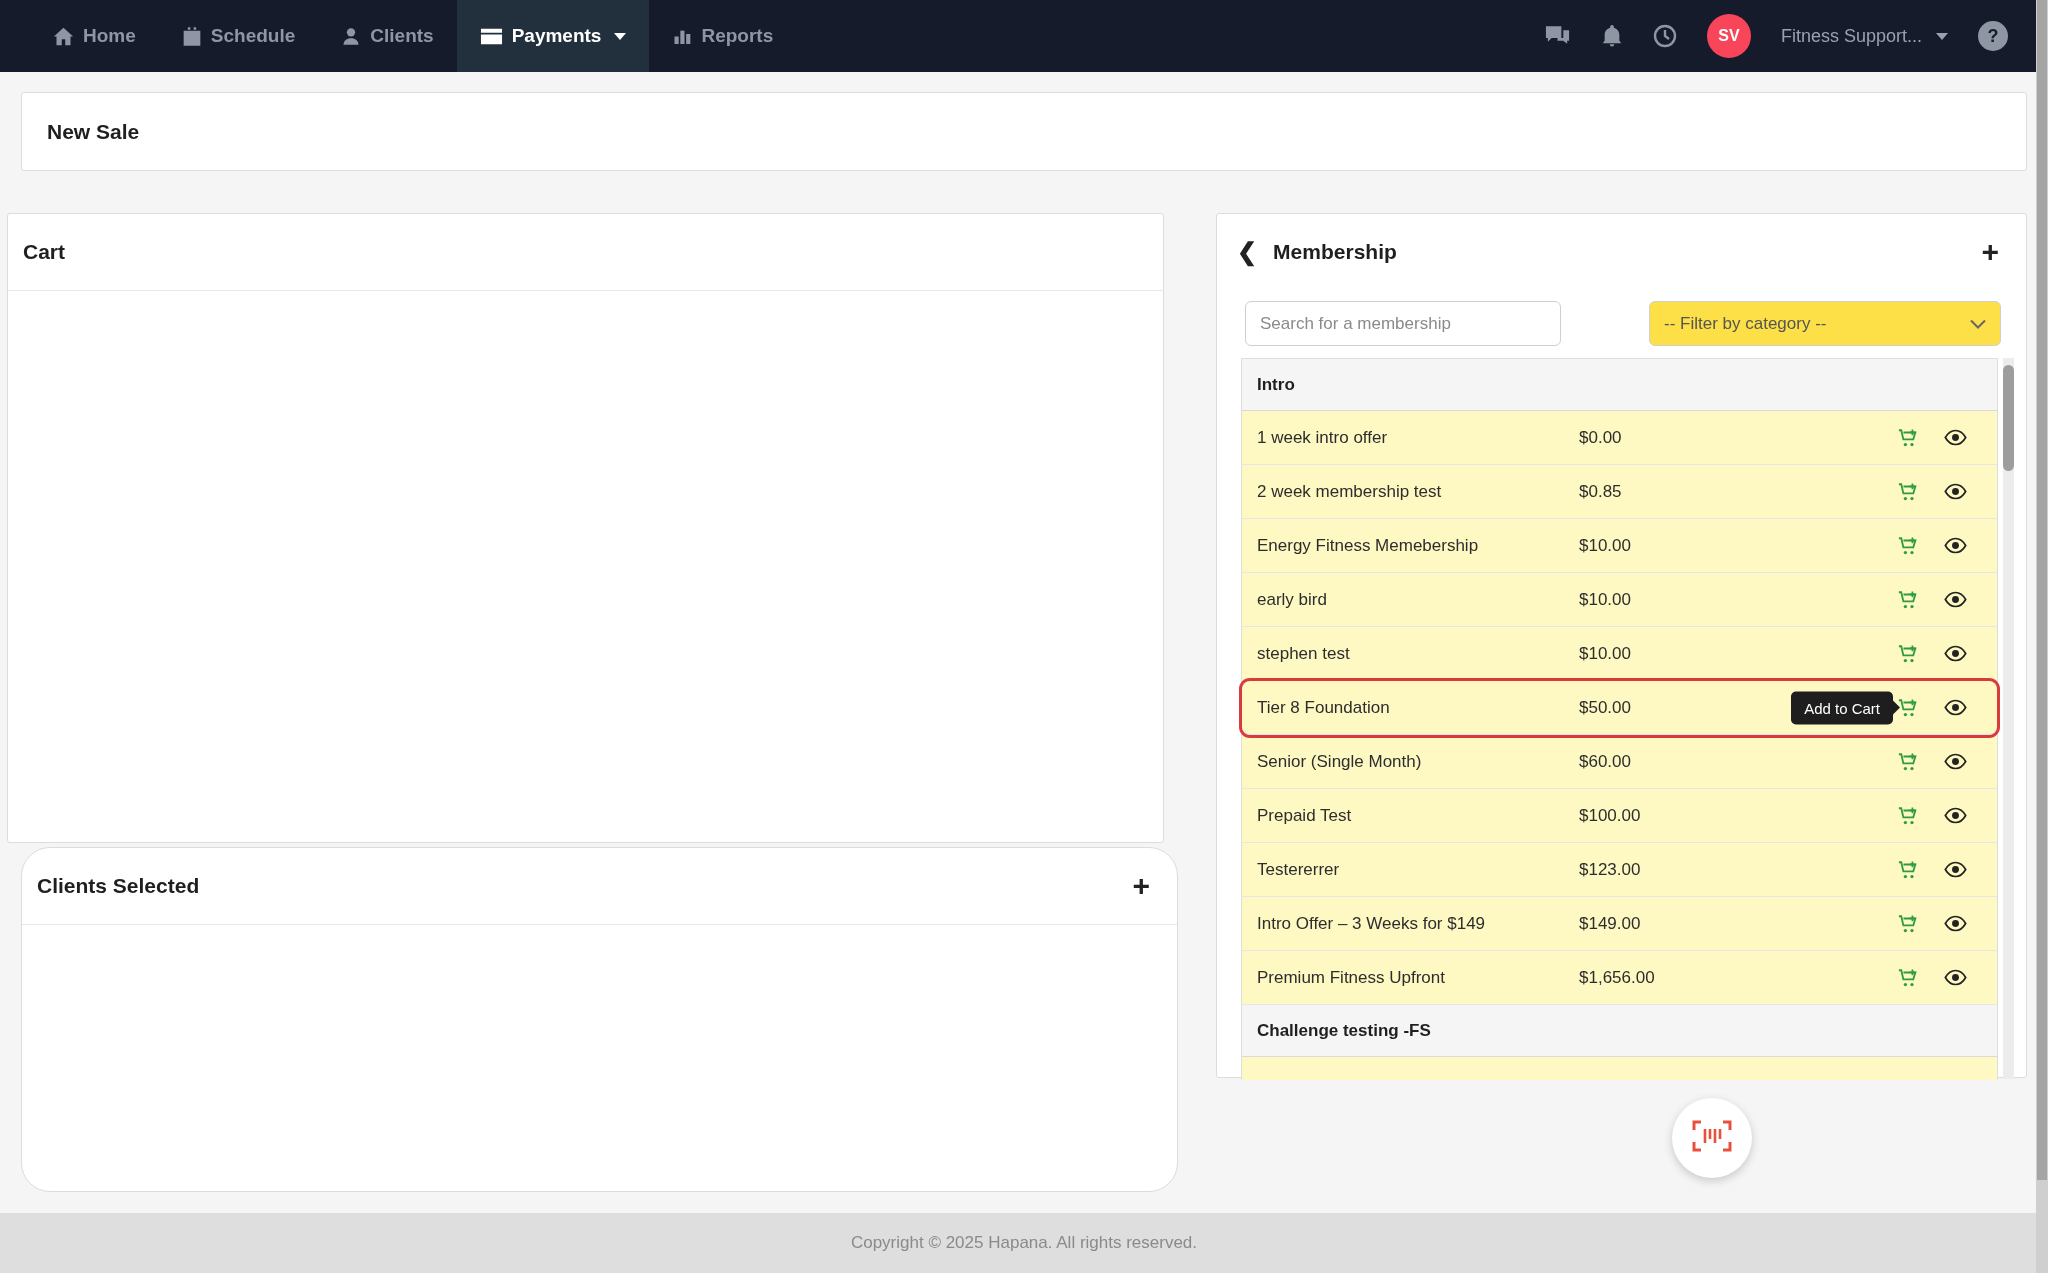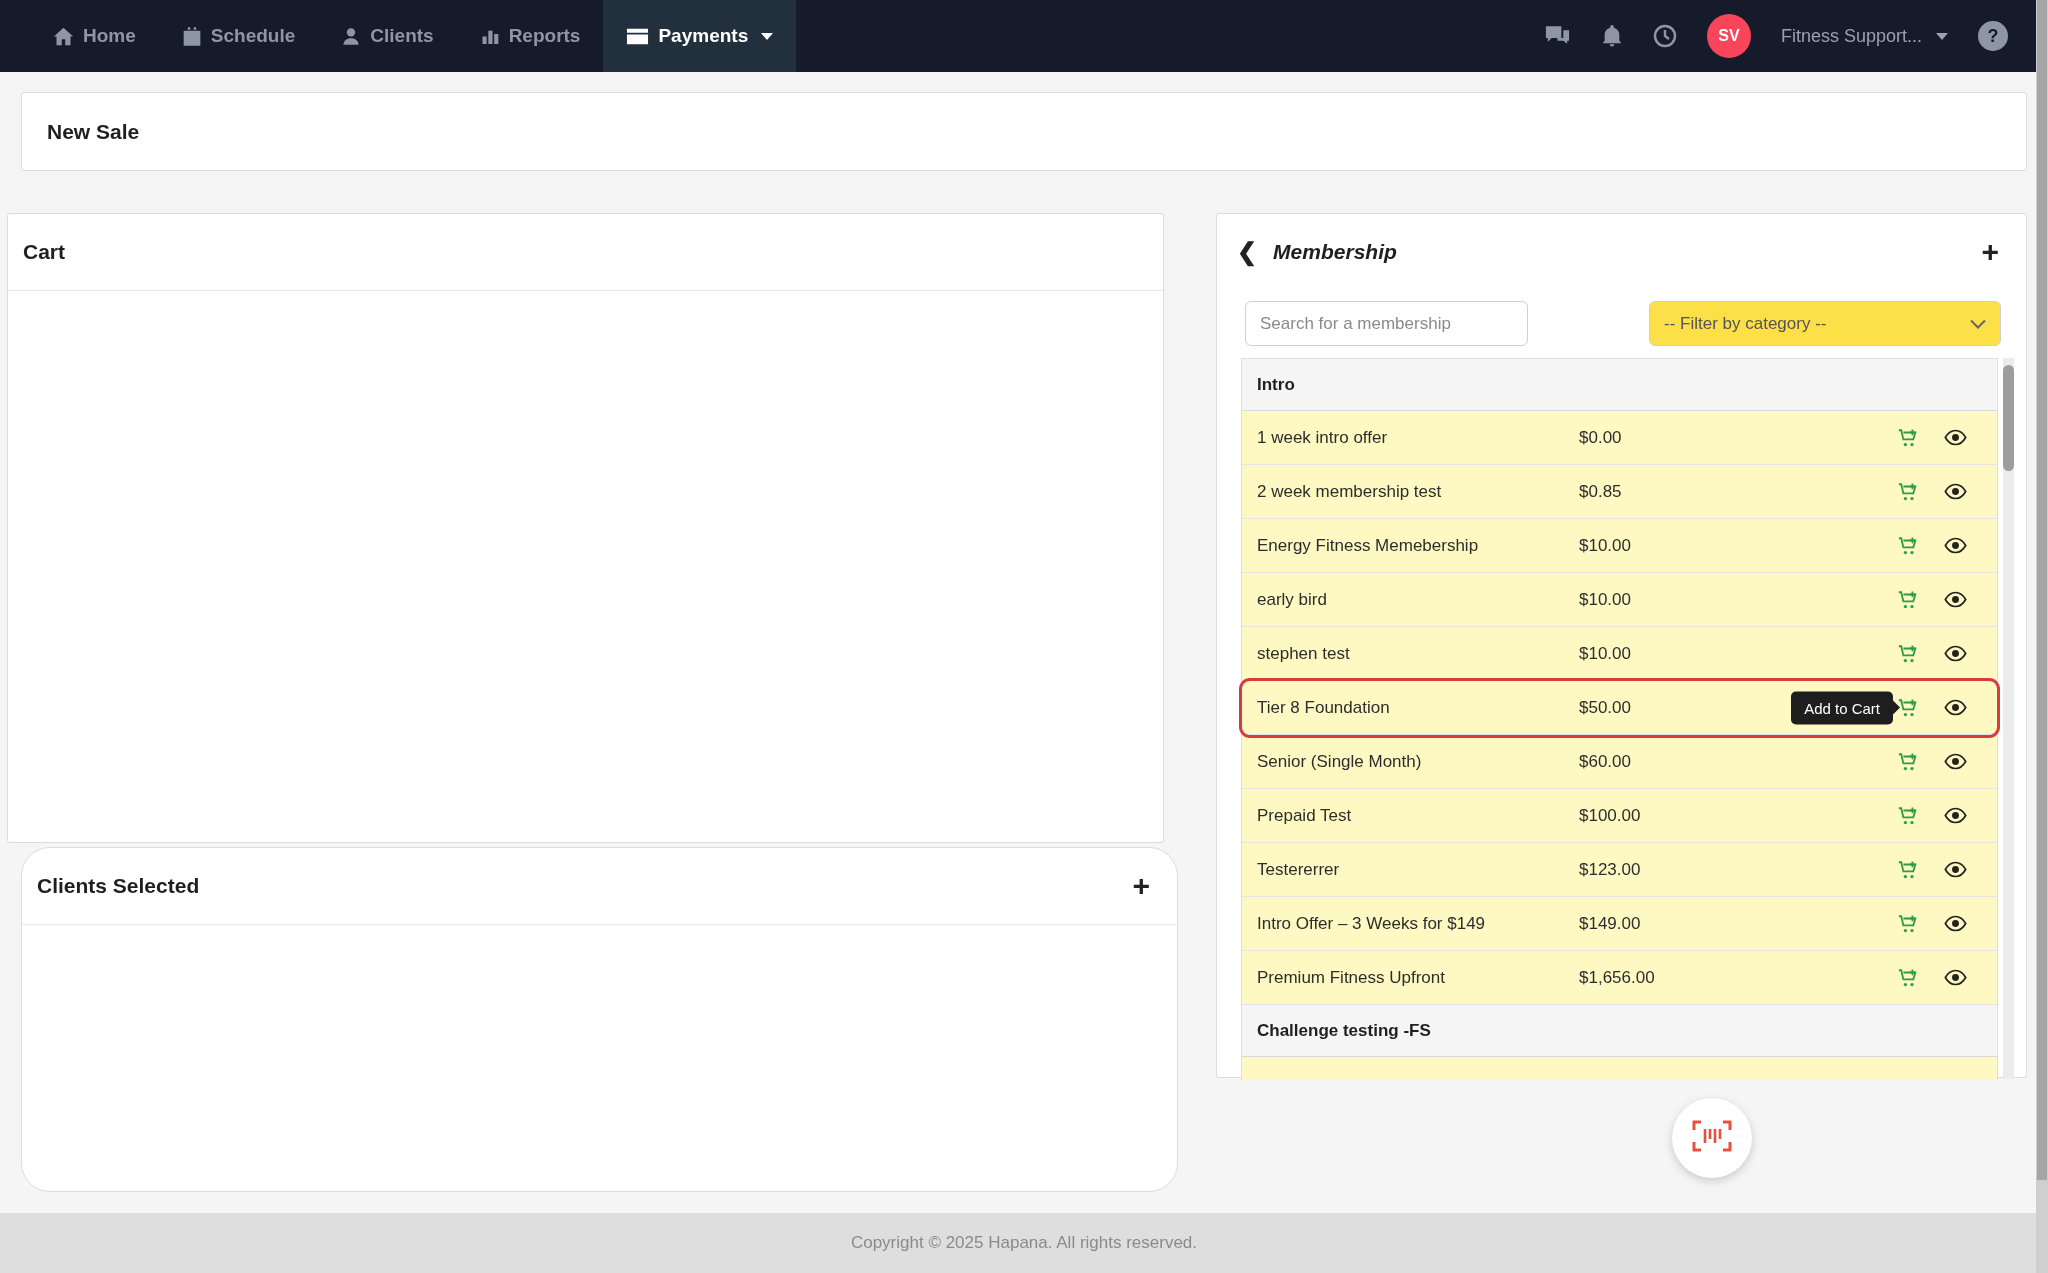--- a/index.html
+++ b/index.html
@@ -31,24 +31,24 @@
   .card-cart{left:7px;top:213px;width:1157px;height:630px;}
   .card-clients{left:21px;top:847px;width:1157px;height:345px;border-radius:29px;}
   .card-header{height:77px;display:flex;align-items:center;padding:0 27px 0 15px;border-bottom:1px solid #e8e8e8;}
   .card-header .plus{margin-left:auto;}
   .plus{font-size:30px;font-weight:700;color:#222;line-height:1;cursor:pointer;}
 
   
   .card-membership{left:1216px;top:213px;width:811px;height:865px;}
   .m-header{position:absolute;left:0;top:0;width:100%;height:76px;display:flex;align-items:center;padding:0 27px 0 20px;}
   .back-chevron{font-size:24px;font-weight:700;color:#222;cursor:pointer;margin-right:16px;line-height:1;}
-  .m-title{font-size:21px;font-weight:700;color:#1f1f1f;font-style:italic;}
+  .m-title{font-size:21px;font-weight:700;color:#1f1f1f;}
   .m-header .plus{margin-left:auto;}
   .m-controls{position:absolute;left:0;top:87px;width:100%;height:45px;}
-  .m-search{position:absolute;left:28px;top:0;width:283px;height:45px;border:1px solid #cfcfcf;border-radius:6px;padding:16px 14px;font-size:17px;font-family:inherit;color:#333;outline:none;}
+  .m-search{position:absolute;left:28px;top:0;width:316px;height:45px;border:1px solid #cfcfcf;border-radius:6px;padding:16px 14px;font-size:17px;font-family:inherit;color:#333;outline:none;}
   .m-search::placeholder{color:#8a8a8a;}
   .m-select{position:absolute;left:432px;top:0;width:352px;height:45px;border:1px solid #cfcfcf;border-radius:6px;padding:0 14px;font-size:17px;color:#555;display:flex;align-items:center;cursor:pointer;background:#fde047;}
   .m-select .sel-chevron{margin-left:auto;}
 
   .m-list{position:absolute;left:24px;top:144px;width:757px;border:1px solid #dedede;border-bottom:none;background:#fff;}
   .m-section{height:52px;background:#f5f5f5;border-bottom:1px solid #d9d9d9;display:flex;align-items:center;padding:0 15px;font-size:17px;font-weight:700;color:#1f1f1f;}
   .m-row{height:54px;border-bottom:1px solid #e6e6e6;display:flex;align-items:center;padding:0 30px 0 15px;background:#fef9c3;position:relative;}
   .m-row.partial{height:23px;border-bottom:none;}
   .m-name{width:322px;font-size:17px;color:#2d2d2d;}
   .m-price{flex:1;font-size:17px;color:#2d2d2d;}
@@ -94,38 +94,38 @@
     </div>
     <div class="nav-item">
       <span>
           <svg width="20" height="21" viewBox="0 0 24 24" fill="currentColor">
             <circle cx="12" cy="7" r="5"></circle>
             <path d="M3 22c0-5 4-8 9-8s9 3 9 8H3z"></path>
           </svg>
         </span>
       <span>Clients</span>
     </div>
+    <div class="nav-item active">
+      <span>
+          <svg width="23" height="21" viewBox="0 0 24 20" fill="currentColor">
+            <path d="M1 2h22v4H1zM1 8h22v10H1zm3 5h8v2H4z"></path>
+          </svg>
+        </span>
+      <span>Payments</span>
+      <span class="caret-down"></span>
+    </div>
     <div class="nav-item">
       <span>
           <svg width="20" height="21" viewBox="0 0 24 24" fill="currentColor">
             <rect x="3" y="12" width="5" height="9"></rect>
             <rect x="10" y="5" width="5" height="16"></rect>
             <rect x="17" y="9" width="5" height="12"></rect>
           </svg>
         </span>
       <span>Reports</span>
-    </div>
-    <div class="nav-item active">
-      <span>
-          <svg width="23" height="21" viewBox="0 0 24 20" fill="currentColor">
-            <path d="M1 2h22v4H1zM1 8h22v10H1zm3 5h8v2H4z"></path>
-          </svg>
-        </span>
-      <span>Payments</span>
-      <span class="caret-down"></span>
     </div>
   </div>
   <div class="nav-right">
     <span class="icon-btn">
         <svg width="27" height="24" viewBox="0 0 28 24" fill="currentColor">
           <path d="M2 2h16v12H8l-4 4v-4H2z"></path>
           <path d="M20 6h6v11h-2v3l-4-3h-6v-3h6z"></path>
         </svg>
       </span>
     <span class="icon-btn">

